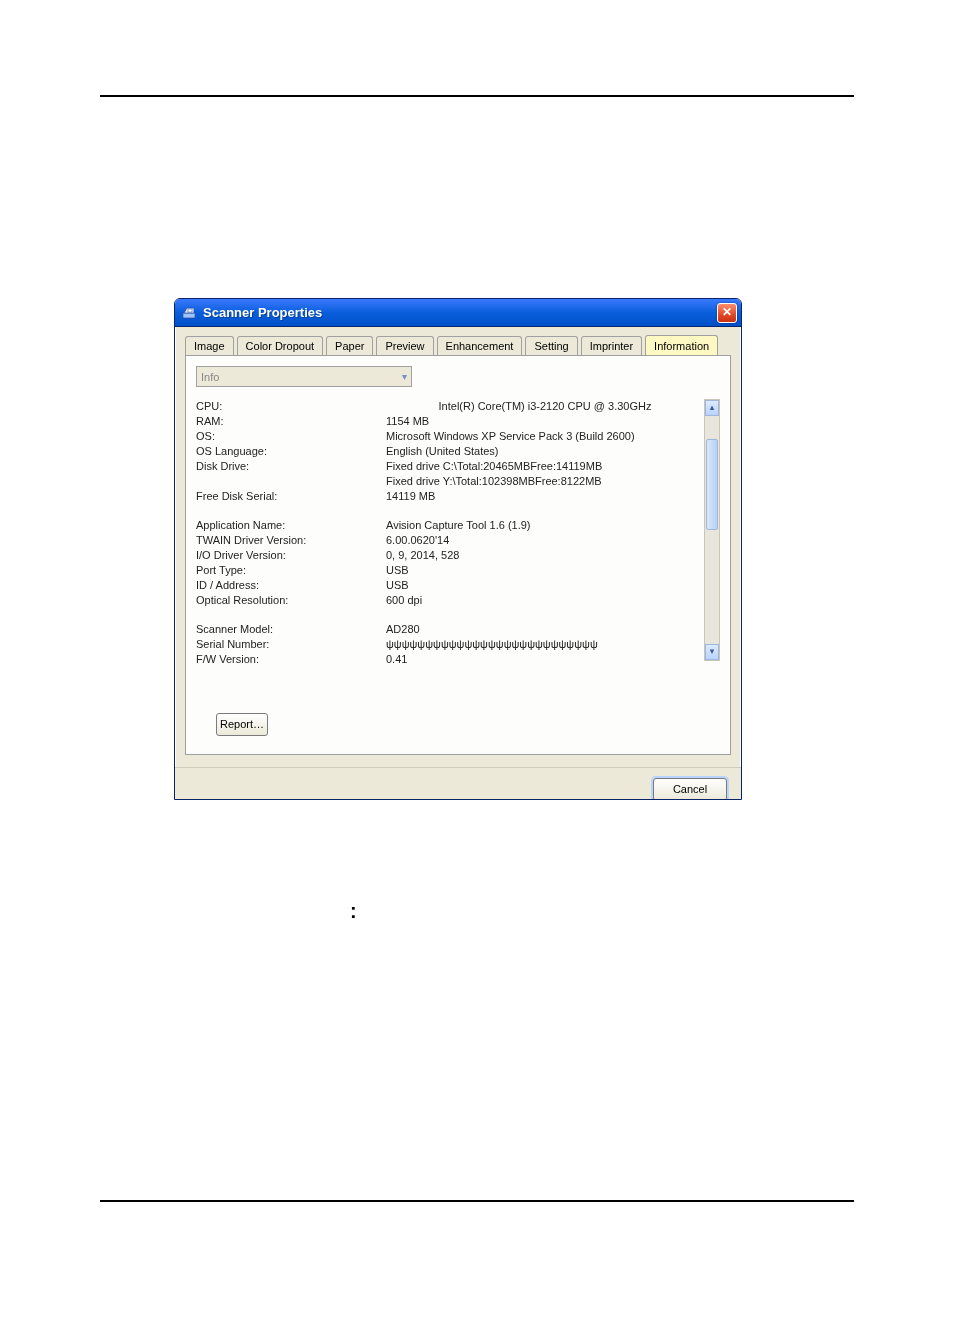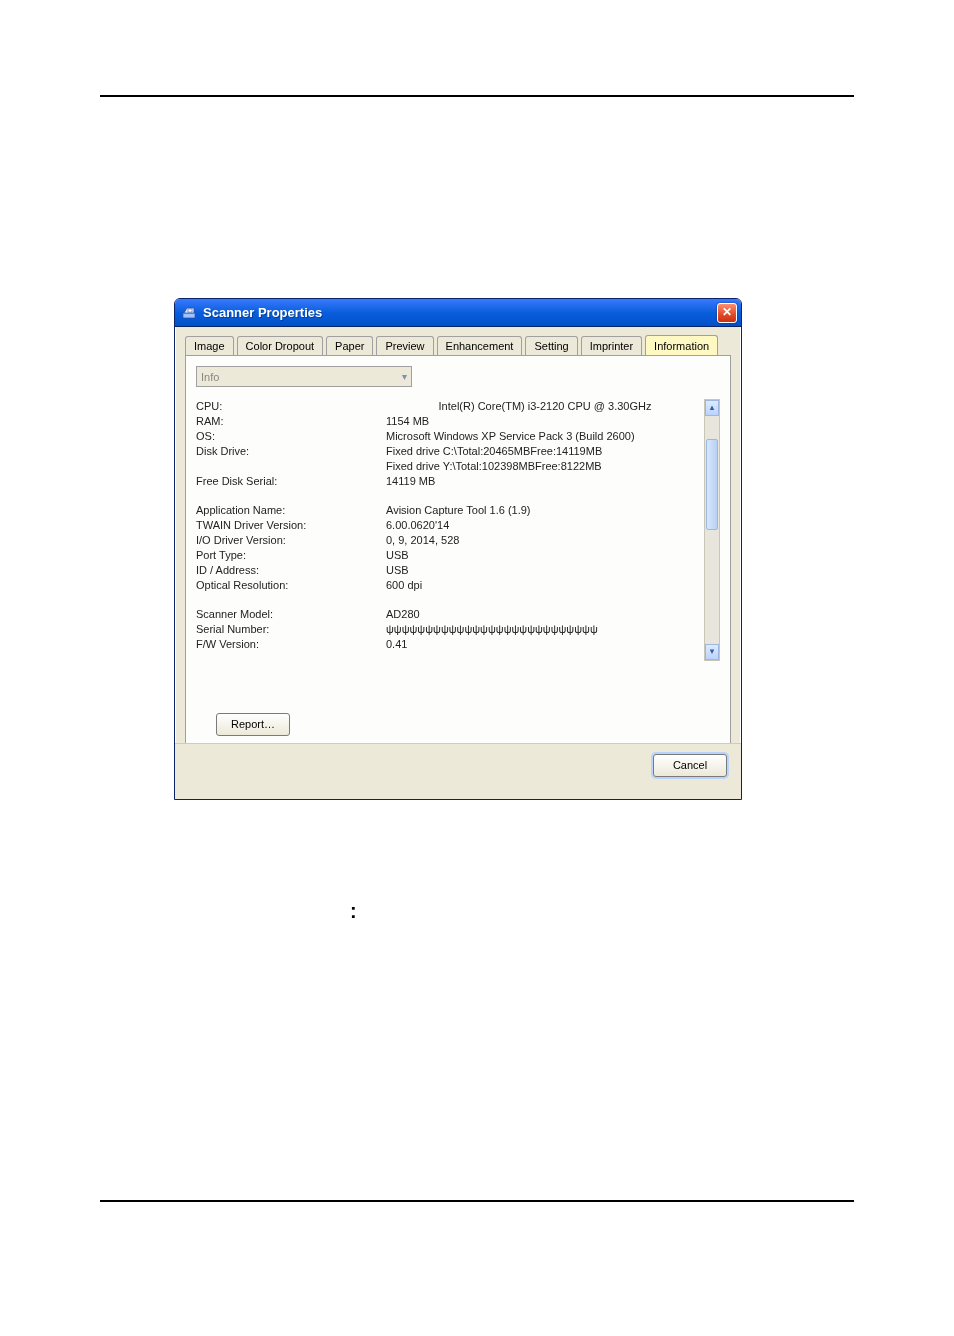--- a/index.html
+++ b/index.html
@@ -174,37 +174,37 @@
   .row { display: flex; line-height: 15px; }
   .row .lbl { width: 190px; flex-shrink: 0; }
   .row .val { flex: 1; text-align: left; }
   .spacer { height: 14px; }
 
   
   .report-btn {
     position: absolute;
     left: 30px;
     bottom: 18px;
-    width: 74px;
+    width: 52px;
     height: 23px;
     background: linear-gradient(to bottom, #fff, #ece9d8);
     border: 1px solid #7a7a7a;
     border-radius: 3px;
     font-size: 11px;
     color: #000;
     text-align: center;
     line-height: 21px;
     cursor: pointer;
   }
 
   
   .bottom-bar {
     position: absolute;
     left: 0; right: 0; bottom: 0;
-    height: 56px;
+    height: 32px;
     background: #ece9d8;
     border-top: 1px solid #cfccbd;
   }
   .cancel-btn {
     position: absolute;
     right: 14px; top: 10px;
     width: 74px; height: 23px;
     background: linear-gradient(to bottom, #fff, #ece9d8);
     border: 1px solid #7a7a7a;
     border-radius: 3px;
@@ -260,20 +260,24 @@
         </div>
         <div class="row">
           <span class="lbl">RAM:</span>
           <span class="val">1154 MB</span>
         </div>
         <div class="row">
           <span class="lbl">OS:</span>
           <span class="val">Microsoft Windows XP Service Pack 3 (Build 2600)</span>
         </div>
         <div class="row">
+          <span class="lbl">OS Language:</span>
+          <span class="val">English (United States)</span>
+        </div>
+        <div class="row">
           <span class="lbl">Disk Drive:</span>
           <span class="val">Fixed drive C:\Total:20465MBFree:14119MB</span>
         </div>
         <div class="row">
           <span class="lbl"></span>
           <span class="val">Fixed drive Y:\Total:102398MBFree:8122MB</span>
         </div>
         <div class="row">
           <span class="lbl">Free Disk Serial:</span>
           <span class="val">14119 MB</span>

